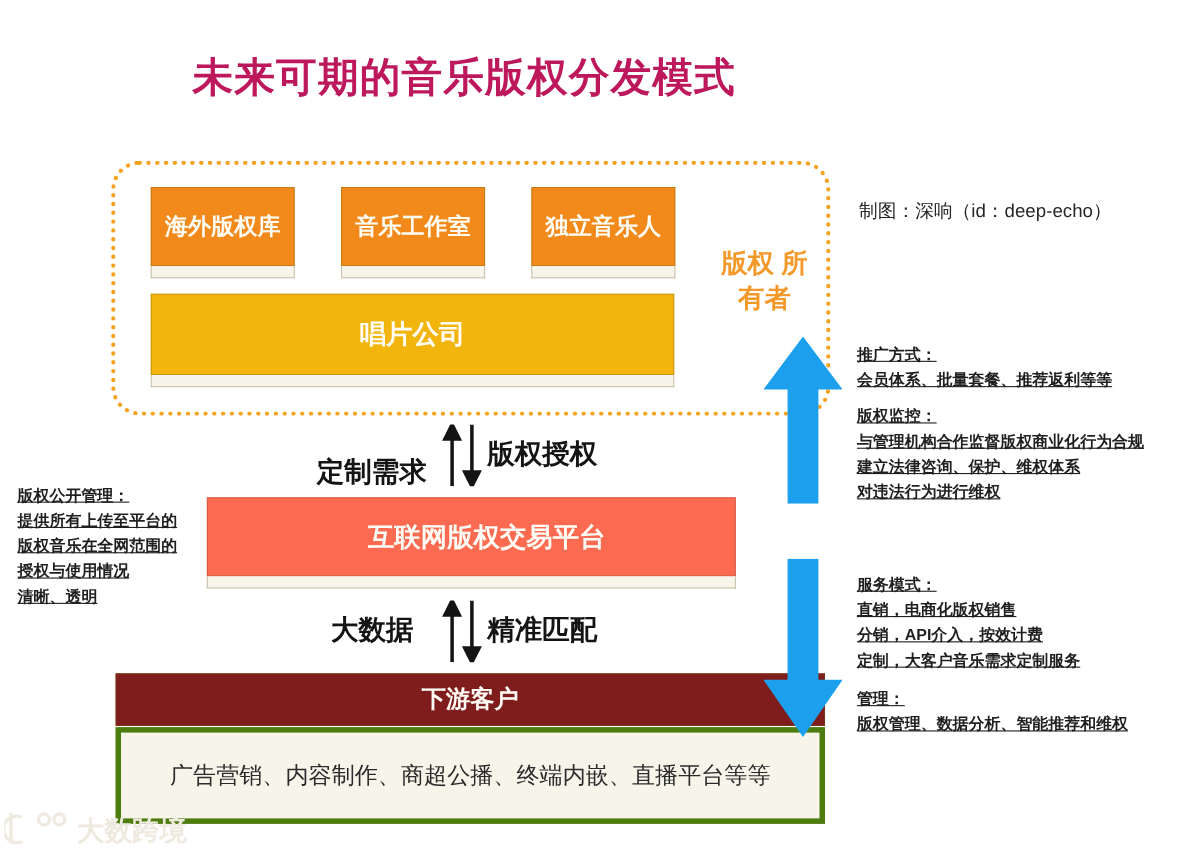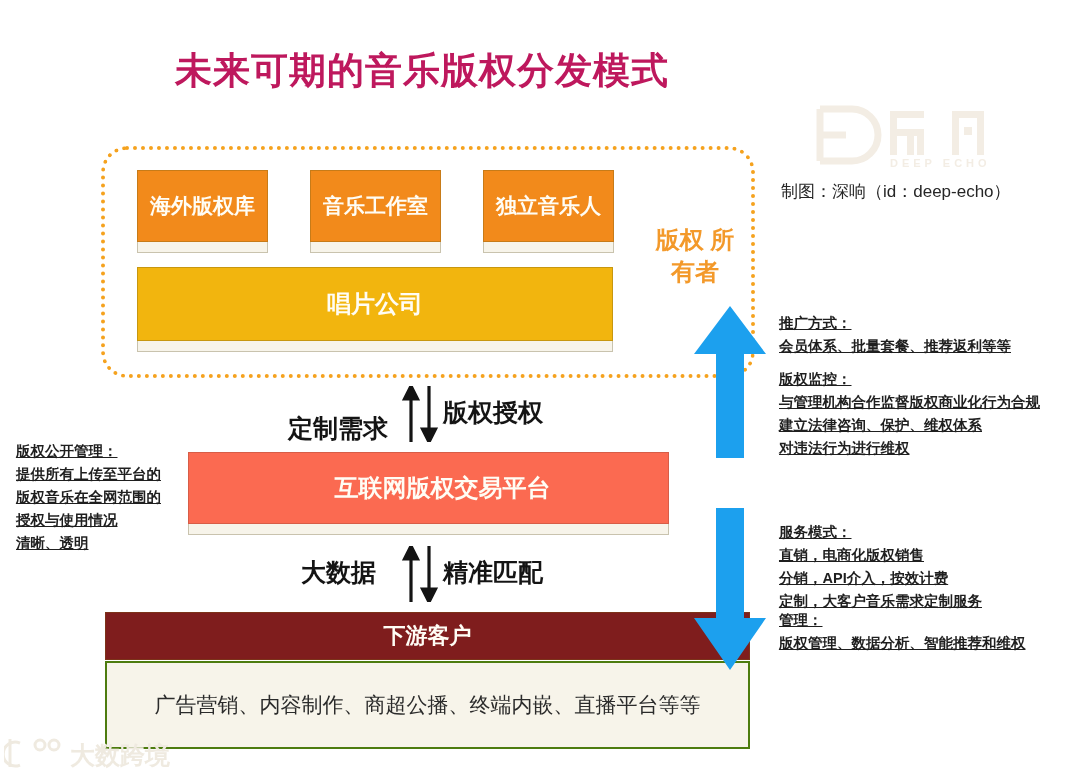--- a/index.html
+++ b/index.html
@@ -119,21 +119,21 @@
   #downstream-box { width: 645px; height: 48px; left: 105px; top: 612px; }
   #downstream-box .face { background: #7f1d1d; font-size: 22px; }
 
   #downstream-detail {
     position: absolute;
     left: 105px;
     top: 661px;
     width: 645px;
     height: 88px;
     background: #F7F4EA;
-    border: 2px solid #4d7c0f;
+    border: 5px solid #4d7c0f;
     box-sizing: border-box;
     display: flex;
     align-items: center;
     justify-content: center;
     font-size: 21px;
     color: #2b2b2b;
   }
 
   
   .arrow-pair {
@@ -181,62 +181,39 @@
     font-weight: bold;
     color: #1f1f1f;
     line-height: 1.58;
     white-space: pre-line;
     text-decoration: underline;
   }
   #note-left { left: 16px; top: 440px; }
   #note-promo { left: 779px; top: 312px; }
   #note-monitor { left: 779px; top: 368px; }
   #note-service { left: 779px; top: 521px; }
-  #note-manage { left: 779px; top: 609px; }
+  #note-manage { left: 779px; top: 625px; }
 
   
   #bottom-watermark {
     position: absolute;
     left: 4px;
     top: 731px;
     width: 200px;
     height: 42px;
   }
   #bottom-watermark svg { display: block; }
 </style>
 </head>
 <body>
 
 <div id="canvas">
 
   <div id="title">未来可期的音乐版权分发模式</div>
 
-  <div id="brand-logo">
-    <svg width="212" height="66" viewBox="0 0 212 66" xmlns="http://www.w3.org/2000/svg">
-      <g fill="none" stroke="#F3EDE4" stroke-width="7">
-        <path d="M8 6 L8 58"></path>
-        <path d="M8 6 L40 6 A26 26 0 0 1 40 58 L8 58"></path>
-        <path d="M8 32 L34 32"></path>
-      </g>
-      <g fill="#F3EDE4">
-        <rect x="78" y="8" width="34" height="7"></rect>
-        <rect x="78" y="8" width="7" height="44"></rect>
-        <rect x="78" y="26" width="34" height="7"></rect>
-        <rect x="95" y="26" width="7" height="26"></rect>
-        <rect x="105" y="33" width="7" height="19"></rect>
-        <rect x="140" y="8" width="7" height="44"></rect>
-        <rect x="140" y="8" width="32" height="7"></rect>
-        <rect x="165" y="8" width="7" height="44"></rect>
-        <rect x="152" y="24" width="8" height="8"></rect>
-      </g>
-      <g fill="#F3EDE4" font-family="'Liberation Sans', sans-serif" font-size="11" letter-spacing="4" font-weight="bold">
-        <text x="78" y="64">DEEP ECHO</text>
-      </g>
-    </svg>
-  </div>
   <div id="brand-credit">制图：深响（id：deep-echo）</div>
 
   <div id="owner-group"></div>
 
   <div class="block src-box" id="src-box-0">
     <div class="face">海外版权库</div>
     <div class="base"></div>
   </div>
   <div class="block src-box" id="src-box-1">
     <div class="face">音乐工作室</div>

